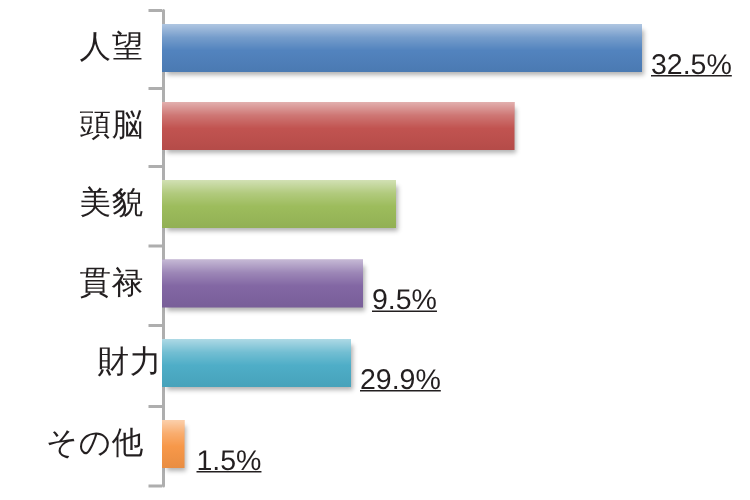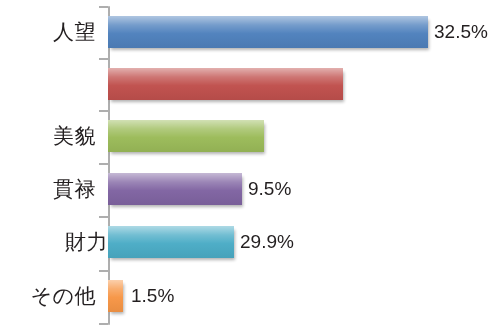--- a/index.html
+++ b/index.html
@@ -73,25 +73,26 @@
     position:absolute;
     left:0;right:0;top:0;bottom:0;
     background:linear-gradient(to bottom,
         rgba(255,255,255,0.55) 0%,
         rgba(255,255,255,0.22) 28%,
         rgba(255,255,255,0.02) 55%,
         rgba(0,0,0,0.06) 100%);
   }
   .val-label{
     position:absolute;
-    top:0;height:52px;
+    top:12px;height:52px;
     line-height:52px;
     font-size:19px;
     color:#231f20;
     white-space:nowrap;
+    text-decoration:underline;
   }
 </style>
 </head>
 <body>
 
 <div id="chart">
   <div class="plot">
 
     <div class="axis-line"></div>
 
@@ -105,20 +106,21 @@
 
     <div class="row" style="top:6px;">
       <span class="cat-label">人望</span>
       <div class="bar-wrap" style="width:320px;">
         <div class="bar" style="background:#4F81BD;"></div>
       </div>
       <span class="val-label" style="left:434px;">32.5%</span>
     </div>
 
     <div class="row" style="top:58px;">
+      <span class="cat-label">頭脳</span>
       <div class="bar-wrap" style="width:235px;">
         <div class="bar" style="background:#C0504D;"></div>
       </div>
     </div>
 
     <div class="row" style="top:110px;">
       <span class="cat-label">美貌</span>
       <div class="bar-wrap" style="width:156px;">
         <div class="bar" style="background:#9BBB59;"></div>
       </div>

